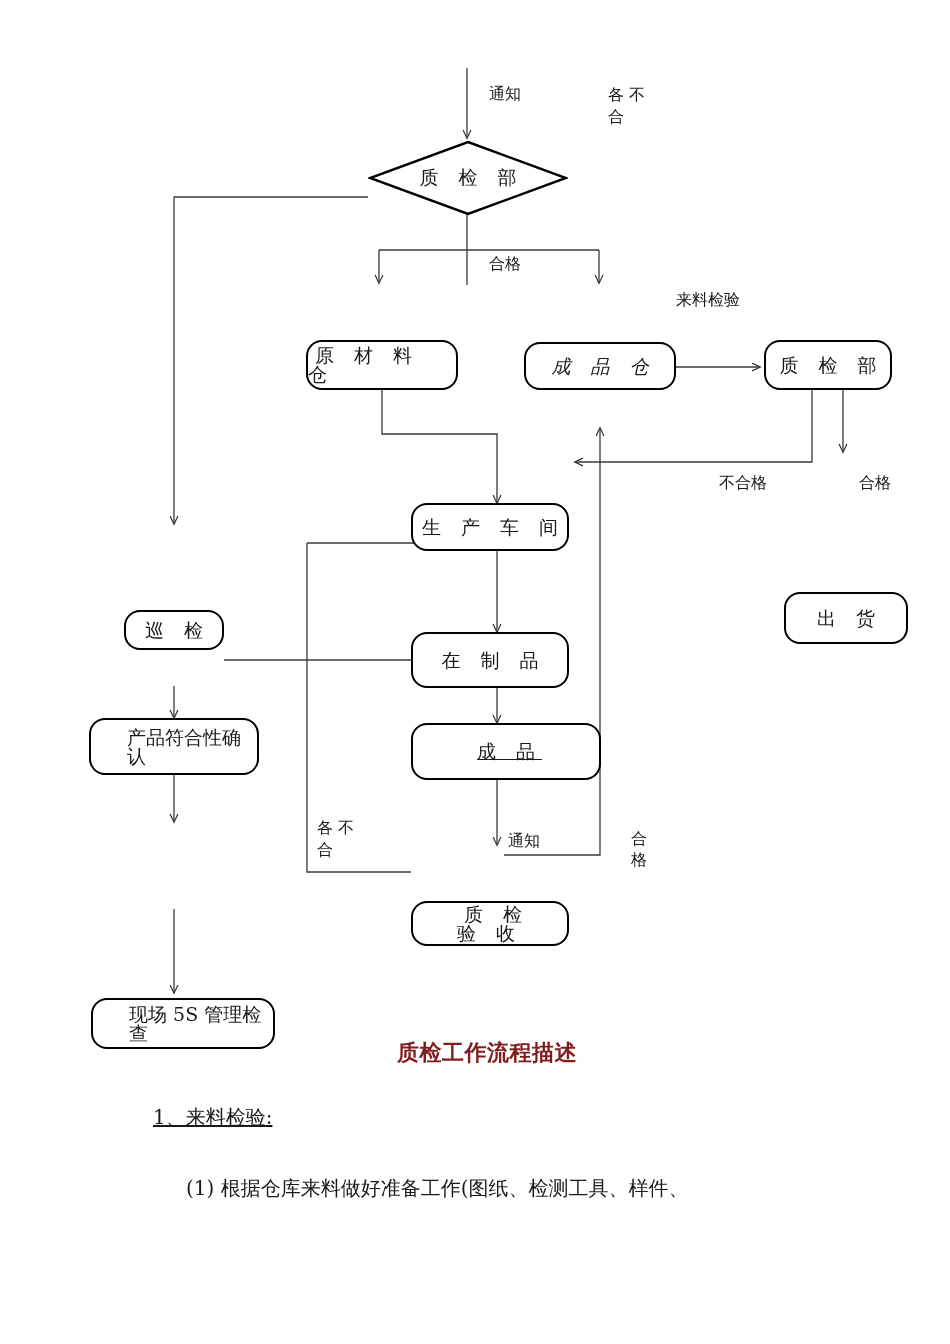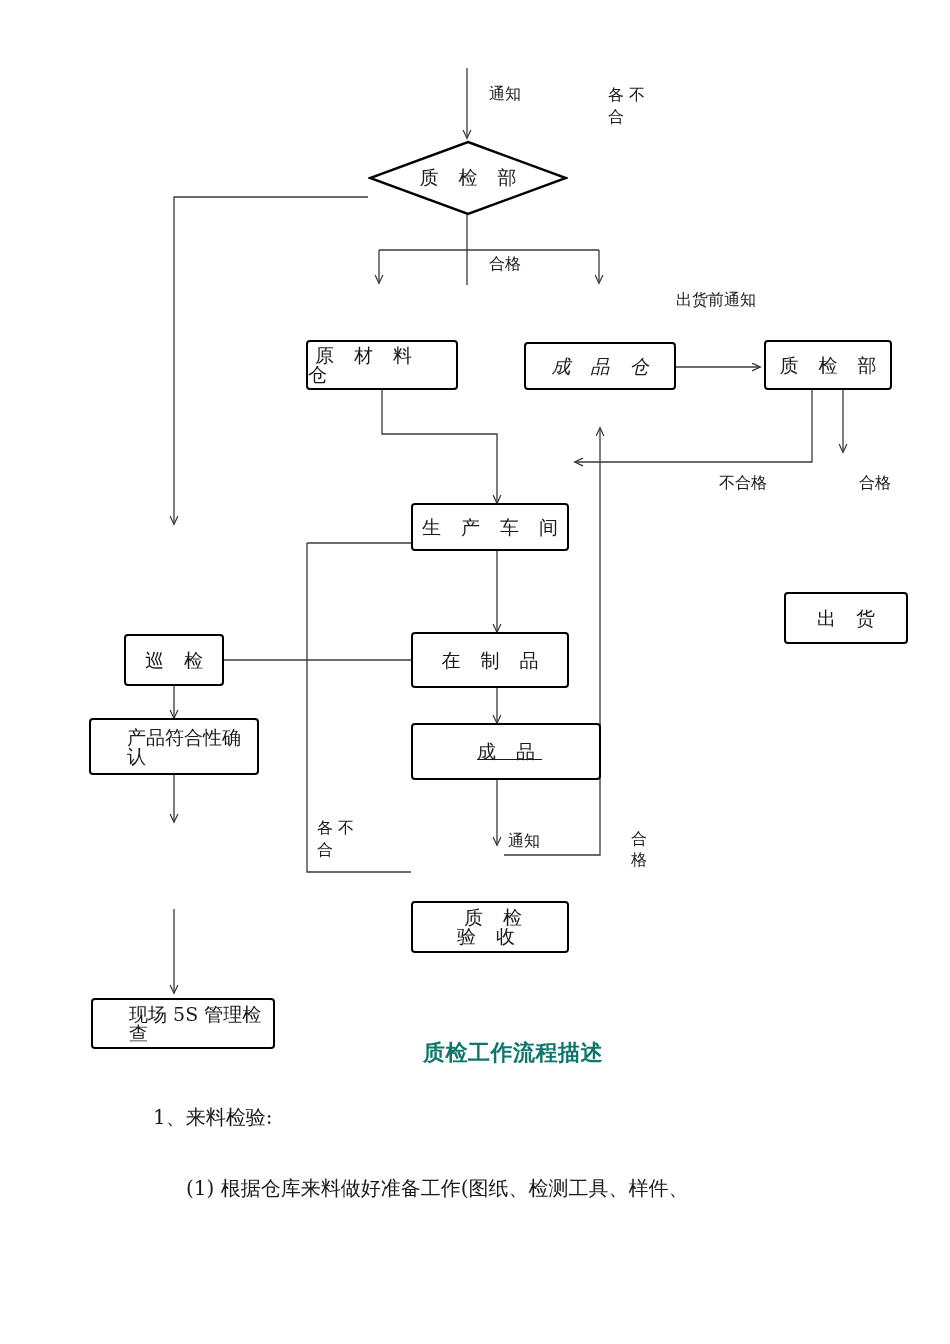--- a/index.html
+++ b/index.html
@@ -22,21 +22,21 @@
     position: absolute;
     left: 0;
     top: 0;
     width: 950px;
     height: 1344px;
   }
   .node {
     position: absolute;
     box-sizing: border-box;
     border: 2.2px solid #000000;
-    border-radius: 4px;
+    border-radius: 16px;
     background: #ffffff;
     display: flex;
     align-items: center;
     justify-content: center;
     font-size: 19px;
     line-height: 1;
     color: #1a1a1a;
     font-family: "DejaVu Serif", "Liberation Serif", serif;
     z-index: 3;
   }
@@ -84,24 +84,23 @@
   }
   .edge-label.stacked {
     white-space: pre-line;
     line-height: 1.35;
   }
   .doc-title {
     position: absolute;
     font-size: 22px;
     font-weight: bold;
     font-family: "DejaVu Serif", "Liberation Serif", serif;
-    color: #0f766e;
+    color: #7f1d1d;
     letter-spacing: 0.5px;
     z-index: 5;
-    margin-left: 26px;
   }
   .doc-para {
     position: absolute;
     font-size: 20px;
     font-family: "DejaVu Serif", "Liberation Serif", serif;
     color: #1a1a1a;
     white-space: nowrap;
     z-index: 5;
   }
 </style>
@@ -183,56 +182,56 @@
   </div>
 
   <div class="node spaced" style="left:411px; top:632px; width:158px; height:56px;">
     <span>在 制 品</span>
   </div>
 
   <div class="node spaced" style="left:411px; top:723px; width:190px; height:57px;text-decoration:underline;">
     <span>成 品</span>
   </div>
 
-  <div class="node spaced" style="left:411px; top:901px; width:158px; height:52px;padding-left:44px;">
+  <div class="node spaced" style="left:411px; top:901px; width:158px; height:45px;padding-left:44px;">
     <span>质 检 验 收</span>
   </div>
 
-  <div class="node spaced" style="left:124px; top:634px; width:100px; height:52px;">
+  <div class="node spaced" style="left:124px; top:610px; width:100px; height:40px;">
     <span>巡 检</span>
   </div>
 
   <div class="node tight" style="left:89px; top:718px; width:170px; height:57px;">
     <span>产品符合性确认</span>
   </div>
 
 
   <div class="node tight" style="left:91px; top:998px; width:184px; height:51px;">
     <span>现场 5S 管理检查</span>
   </div>
 
   <div class="edge-label" style="left:489px; top:84px;">通知</div>
 
   <div class="edge-label stacked" style="left:608px; top:84px;">各 不
 合</div>
 
   <div class="edge-label" style="left:489px; top:254px;">合格</div>
 
-  <div class="edge-label" style="left:676px; top:290px;">出货前通知</div>
+  <div class="edge-label" style="left:676px; top:290px;">来料检验</div>
 
   <div class="edge-label" style="left:719px; top:473px;">不合格</div>
 
   <div class="edge-label" style="left:859px; top:473px;">合格</div>
 
   <div class="edge-label stacked" style="left:317px; top:817px;">各 不
 合</div>
 
   <div class="edge-label" style="left:508px; top:831px;">通知</div>
 
   <div class="edge-label vert" style="left:631px; top:829px;">合格</div>
 
   <div class="doc-title" style="left:397px; top:1038px;">质检工作流程描述</div>
 
-  <div class="doc-para" style="left:153px; top:1104px;">1、来料检验:</div>
+  <div class="doc-para" style="left:153px; top:1104px;text-decoration:underline;">1、来料检验:</div>
 
   <div class="doc-para" style="left:186px; top:1175px;">(1) 根据仓库来料做好准备工作(图纸、检测工具、样件、</div>
 
 </div>
 
 </body></html>

